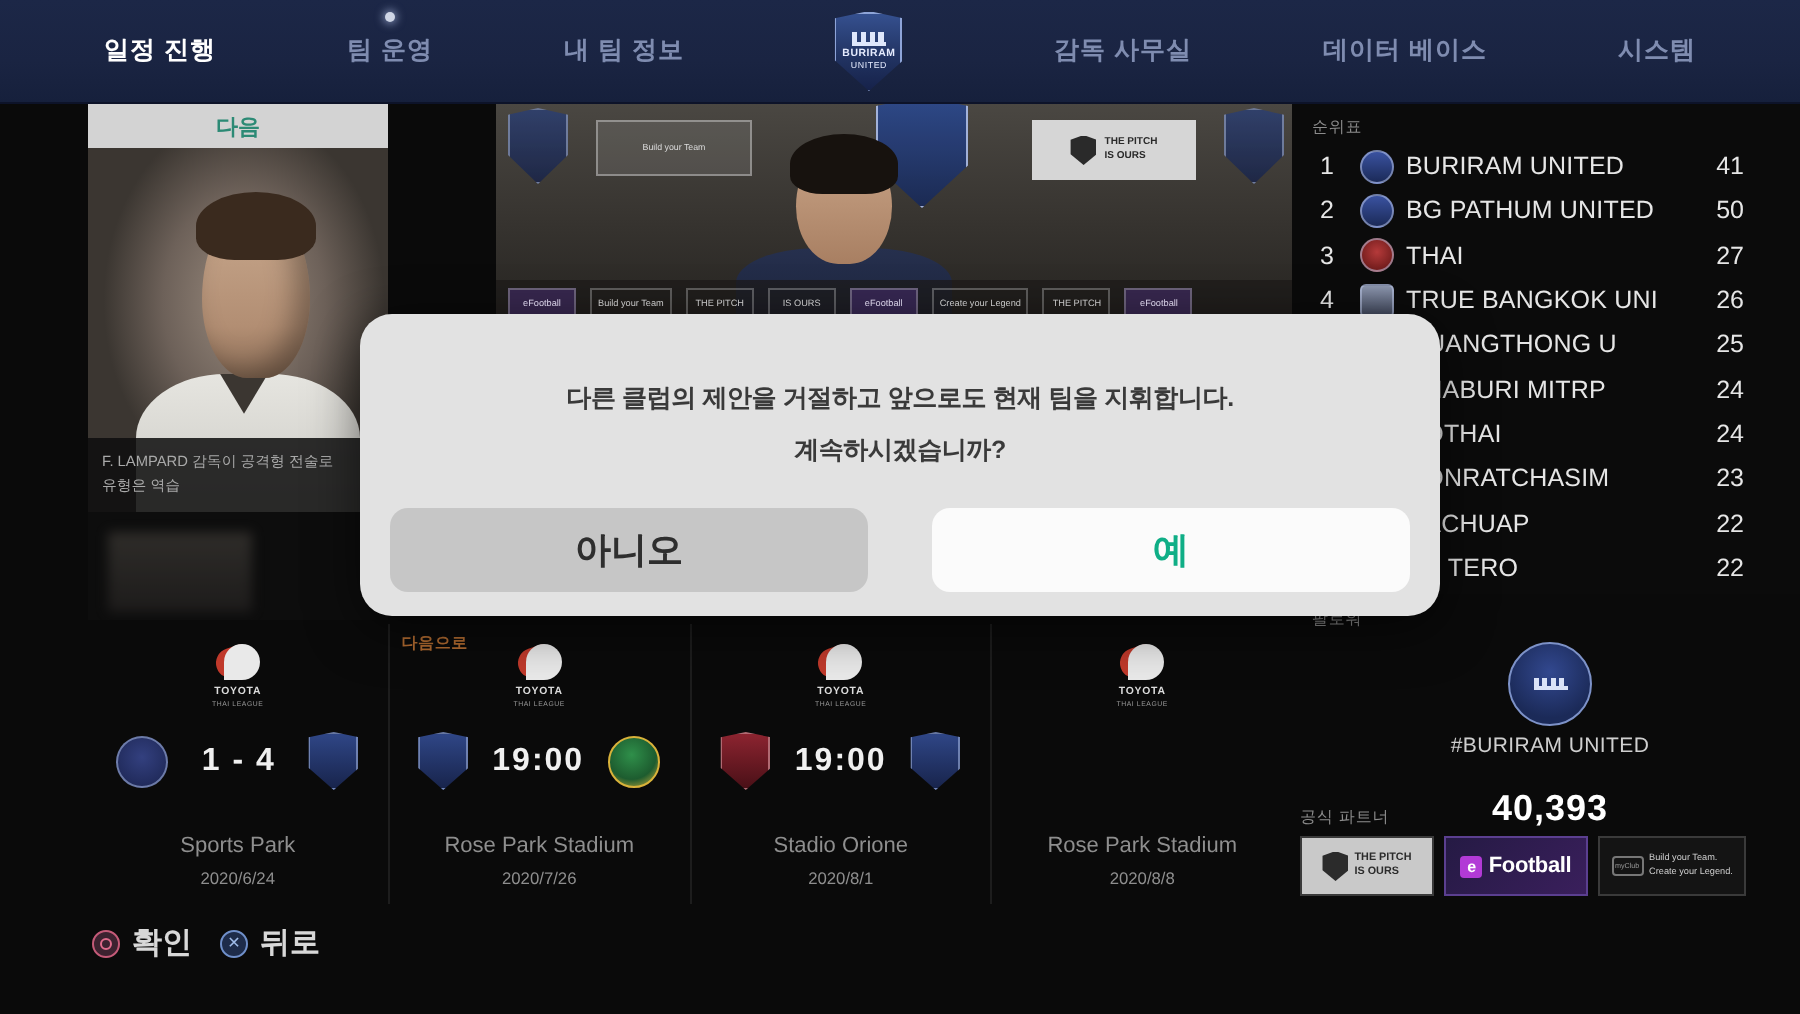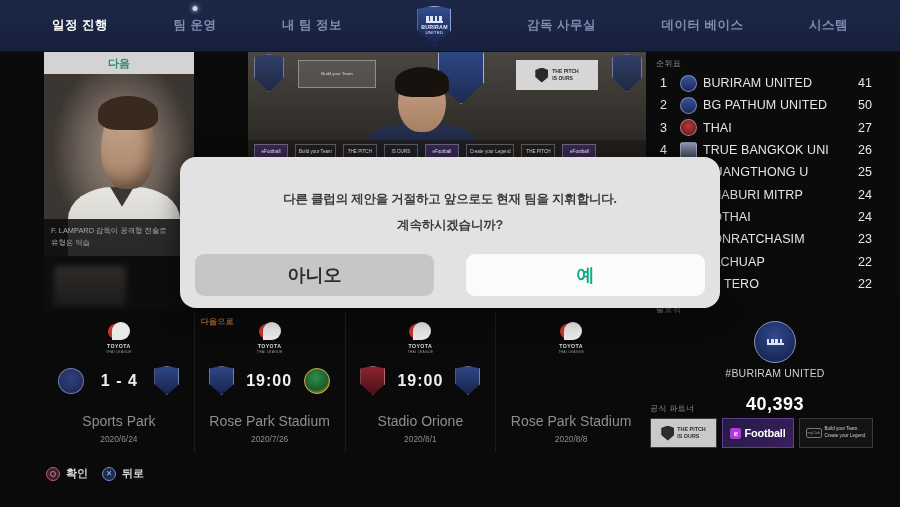--- a/index.html
+++ b/index.html
@@ -250,34 +250,34 @@
     border:1px solid rgba(170,188,230,.55);
   }
   .mlogo.circ{ border-radius:50%; clip-path:none; width:26px;height:26px;
     background:radial-gradient(circle at 50% 40%,#33407f,#1b2450); }
   .mlogo.red{ background:linear-gradient(180deg,#8c2430,#4a1017); border-color:#b06a72;}
   .mlogo.org{ background:linear-gradient(180deg,#b34e1c,#6a2a0d); border-color:#d58a52;}
   .mlogo.grn{ border-radius:50%; clip-path:none; width:26px;height:26px;
     background:radial-gradient(circle at 45% 35%,#2f8f4a,#1d5c2f 60%,#d9b23a 100%); border-color:#d9b23a;}
   .mscore{ font-size:16px;font-weight:bold;color:#f0f0f0;letter-spacing:1px;min-width:52px;text-align:center;}
   .mmeta{ margin-top:auto; padding-bottom:8px; text-align:center; }
-  .mmeta .v{ font-size:14px;color:#8e8e8e;margin-bottom:5px; }
+  .mmeta .v{ font-size:11px;color:#8e8e8e;margin-bottom:5px; }
   .mmeta .d{ font-size:8.4px;color:#8e8e8e; }
 
   
   .footer{ position:absolute; left:46px; bottom:26px; display:flex; align-items:center; gap:14px; }
   .fbtn{ display:flex; align-items:center; gap:6px; }
   .fbtn .k{
     width:14px;height:14px;border-radius:50%;
     display:flex;align-items:center;justify-content:center;font-size:9px;
   }
   .fbtn .k.circ{ background:#3d2230;border:1px solid #c45a78;color:#e06b8c; }
   .fbtn .k.circ i{ width:6px;height:6px;border:1.4px solid #e06b8c;border-radius:50%;display:block; }
   .fbtn .k.x{ background:#1e2c4a;border:1px solid #6f8fc9;color:#9fbbe8;font-weight:bold;font-size:8px;}
-  .fbtn .lbl{ font-size:11px;font-weight:bold;color:#d8d8d8; }
+  .fbtn .lbl{ font-size:15px;font-weight:bold;color:#d8d8d8; }
 
   
   .modal{
     position:absolute; left:180px; top:157px; width:540px; height:151px;
     background:#e2e2e2; border-radius:16px; z-index:40;
     box-shadow:0 6px 26px rgba(0,0,0,.55);
     display:flex; flex-direction:column; align-items:center;
   }
   .modal .msg{ margin-top:30px; text-align:center; }
   .modal .msg p{ font-size:12.5px;font-weight:bold;color:#3a3a3a;line-height:2.05;letter-spacing:-.2px;}

